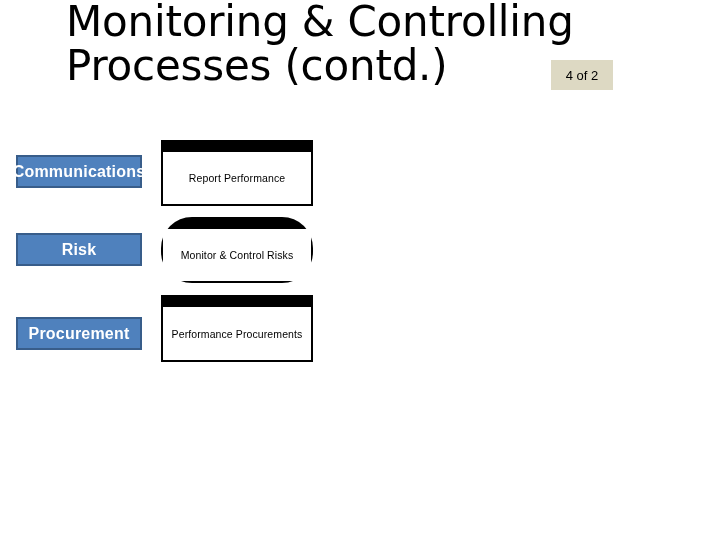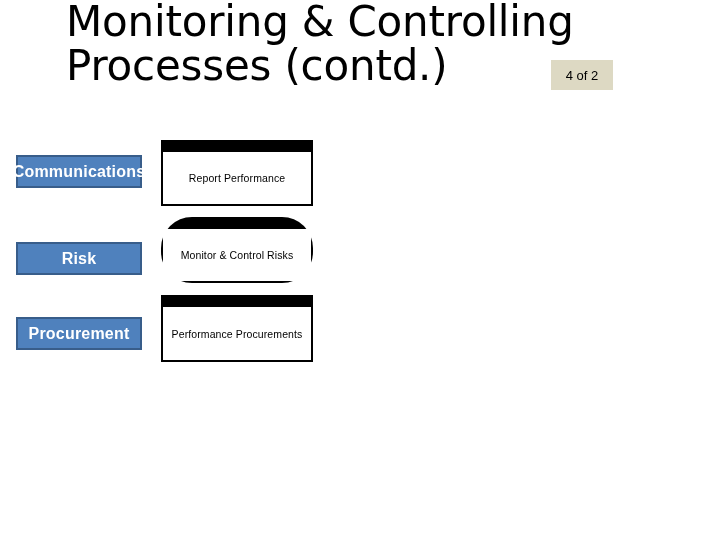--- a/index.html
+++ b/index.html
@@ -119,21 +119,21 @@
 <div class="diagram">
 
   <div class="row" style="top:0;">
     <div class="ka-chip" style="top:155px;">Communications</div>
     <div class="proc-box" style="top:140px; height:66px;">
       <div class="proc-box-inner">Report Performance</div>
     </div>
   </div>
 
   <div class="row" style="top:0;">
-    <div class="ka-chip" style="top:242px;">Risk</div>
+    <div class="ka-chip" style="top:233px;">Risk</div>
     <div class="proc-box" style="top:217px; height:66px;border-radius:31px;">
       <div class="proc-box-inner">Monitor &amp; Control Risks</div>
     </div>
   </div>
 
   <div class="row" style="top:0;">
     <div class="ka-chip" style="top:317px;">Procurement</div>
     <div class="proc-box" style="top:295px; height:67px;">
       <div class="proc-box-inner">Performance Procurements</div>
     </div>

